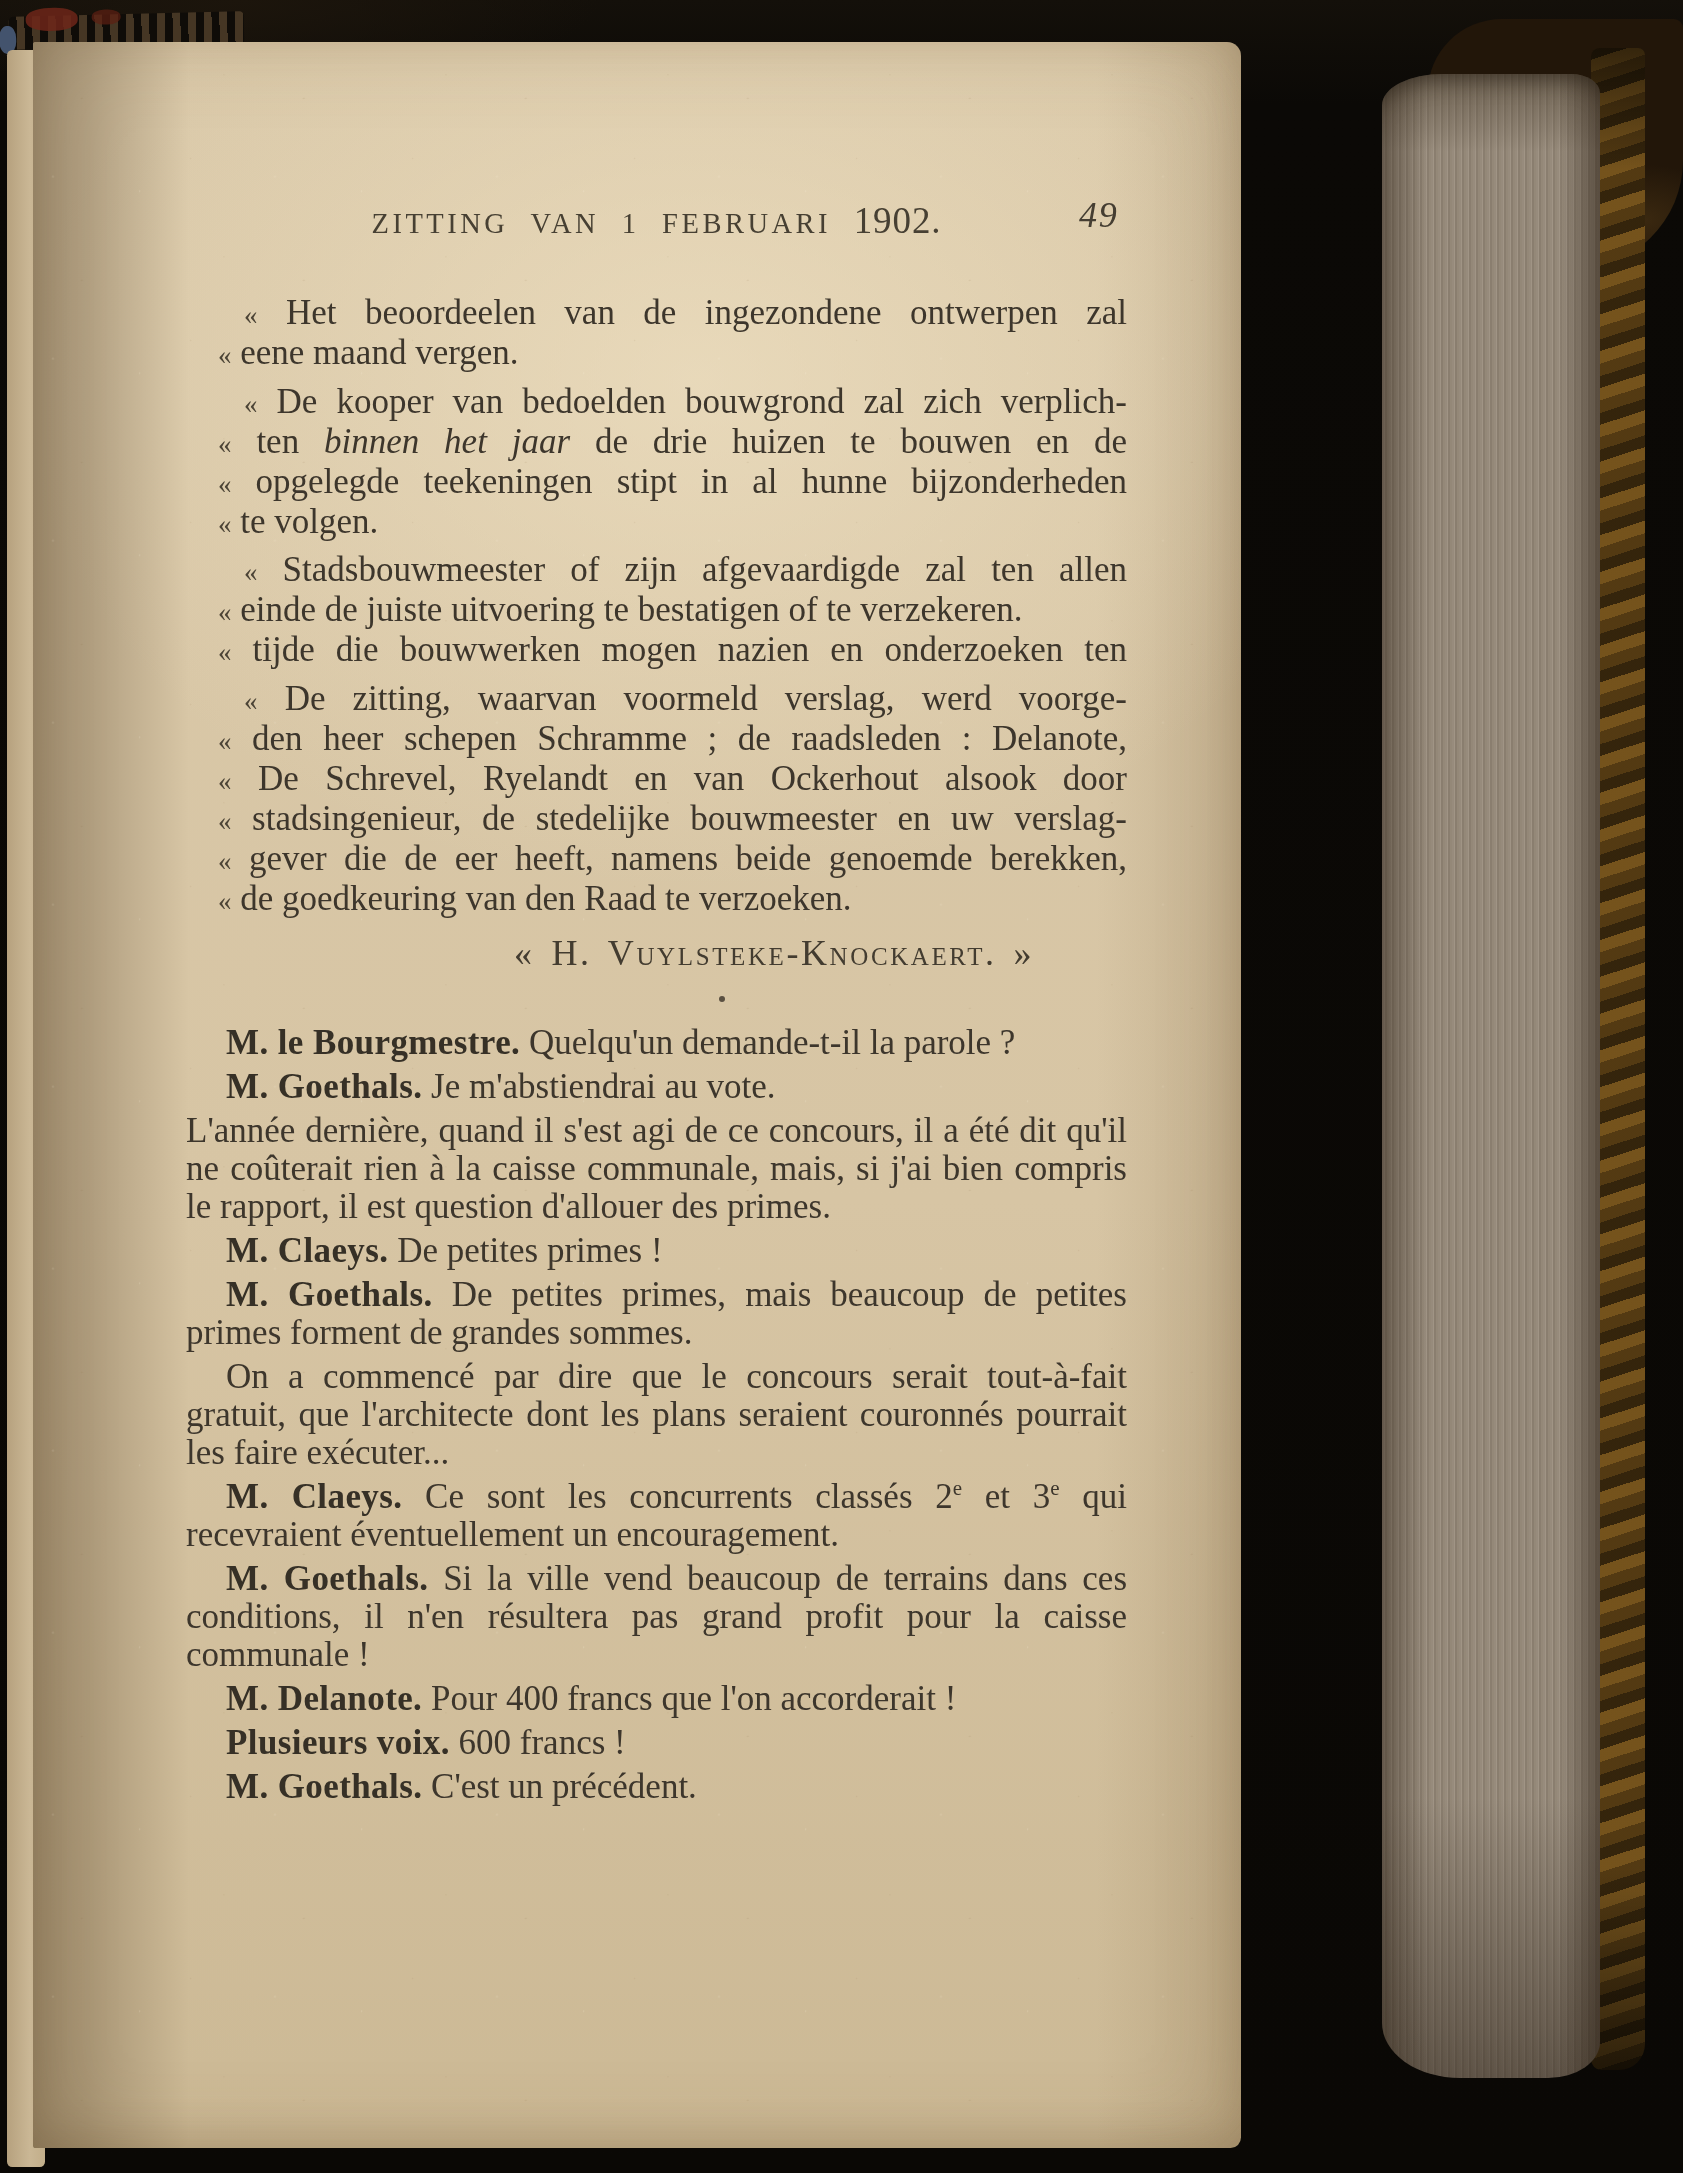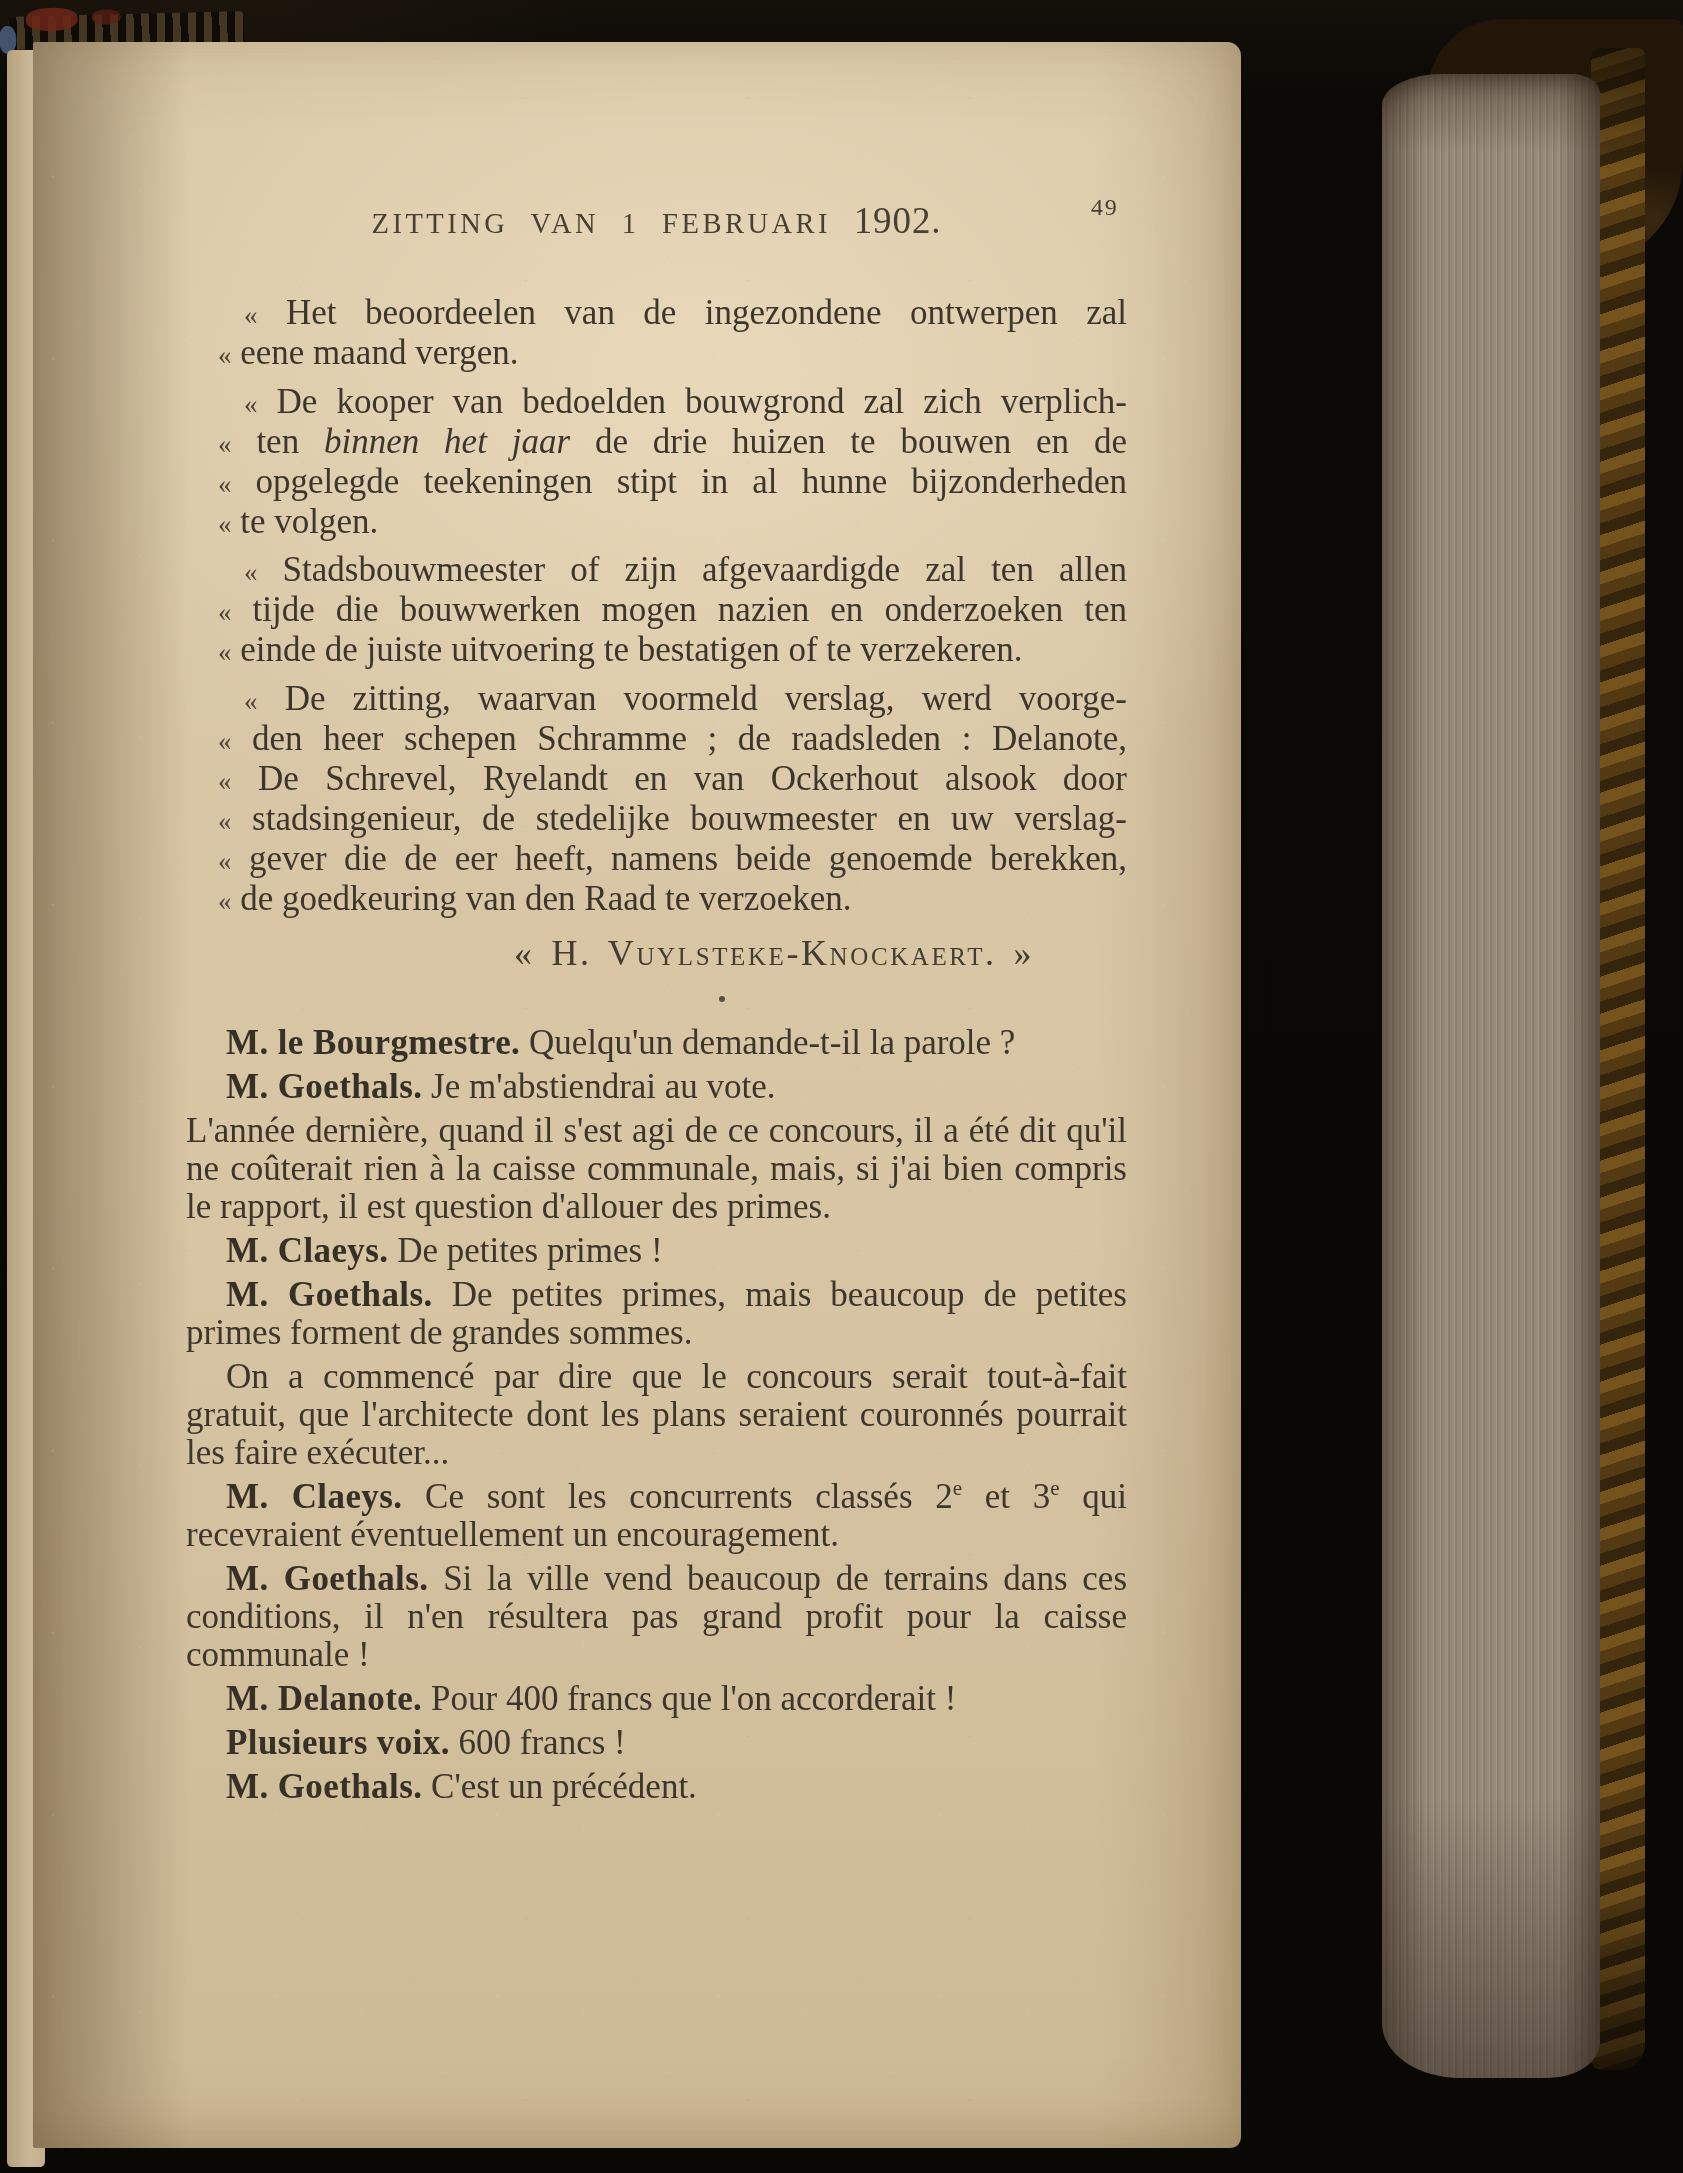--- a/index.html
+++ b/index.html
@@ -57,21 +57,21 @@
       radial-gradient(1.7px 1.7px at 86% 18%, rgba(128,100,60,.16), rgba(128,100,60,0) 70%),
       radial-gradient(2.6px 2.6px at 9% 74%, rgba(255,248,230,.26), rgba(255,248,230,0) 70%);
     background-size:222px 182px;}
   .gutter-shadow{position:absolute;left:0;top:0;bottom:0;width:156px;border-radius:inherit;
     background:linear-gradient(90deg, rgba(84,64,38,.42) 0px, rgba(84,64,38,.30) 54px, rgba(84,64,38,0) 100%);}
 
   
   .header{position:absolute;left:153px;top:157px;width:941px;color:#474033;}
   .htitle{text-align:center;font-size:28.5px;letter-spacing:3.5px;word-spacing:12px;}
   .hyear{font-size:37px;letter-spacing:0.9px;}
-  .pagenum{position:absolute;right:8.6px;top:-5.2px;font-size:24px;letter-spacing:1.7px;color:#453e32;}
+  .pagenum{position:absolute;right:8.6px;top:-5.2px;font-size:36px;letter-spacing:1.7px;color:#453e32;font-style:italic;}
 
   .body{position:absolute;left:153px;top:252px;width:941px;
     font-size:35px;line-height:38px;color:#3d362c;}
   .qpara{margin:0 0 8.6px 0;}
   .qline{text-align:justify;text-align-last:justify;margin-left:32px;}
   .qline.lastline{text-align-last:left;}
   .qline.first{text-indent:26px;}
   .qmark{font-size:27px;color:#4c4436;}
   .it{font-style:italic;}
 
@@ -117,22 +117,22 @@
             <div class="qline lastline"><span class="qmark">«</span> <span>eene maand vergen.</span></div>
           </div>
           <div class="qpara">
             <div class="qline first"><span class="qmark">«</span> <span>De kooper van bedoelden bouwgrond zal zich verplich-</span></div>
             <div class="qline"><span class="qmark">«</span> <span>ten </span><span class="it">binnen het jaar</span><span> de drie huizen te bouwen en de</span></div>
             <div class="qline"><span class="qmark">«</span> <span>opgelegde teekeningen stipt in al hunne bijzonderheden</span></div>
             <div class="qline lastline"><span class="qmark">«</span> <span>te volgen.</span></div>
           </div>
           <div class="qpara">
             <div class="qline first"><span class="qmark">«</span> <span>Stadsbouwmeester of zijn afgevaardigde zal ten allen</span></div>
+            <div class="qline lastline"><span class="qmark">«</span> <span>einde de juiste uitvoering te bestatigen of te verzekeren.</span></div>
             <div class="qline"><span class="qmark">«</span> <span>tijde die bouwwerken mogen nazien en onderzoeken ten</span></div>
-            <div class="qline lastline"><span class="qmark">«</span> <span>einde de juiste uitvoering te bestatigen of te verzekeren.</span></div>
           </div>
           <div class="qpara">
             <div class="qline first"><span class="qmark">«</span> <span>De zitting, waarvan voormeld verslag, werd voorge-</span></div>
             <div class="qline"><span class="qmark">«</span> <span>den heer schepen Schramme ; de raadsleden : Delanote,</span></div>
             <div class="qline"><span class="qmark">«</span> <span>De Schrevel, Ryelandt en van Ockerhout alsook door</span></div>
             <div class="qline"><span class="qmark">«</span> <span>stadsingenieur, de stedelijke bouwmeester en uw verslag-</span></div>
             <div class="qline"><span class="qmark">«</span> <span>gever die de eer heeft, namens beide genoemde berekken,</span></div>
             <div class="qline lastline"><span class="qmark">«</span> <span>de goedkeuring van den Raad te verzoeken.</span></div>
           </div>
         </div>

